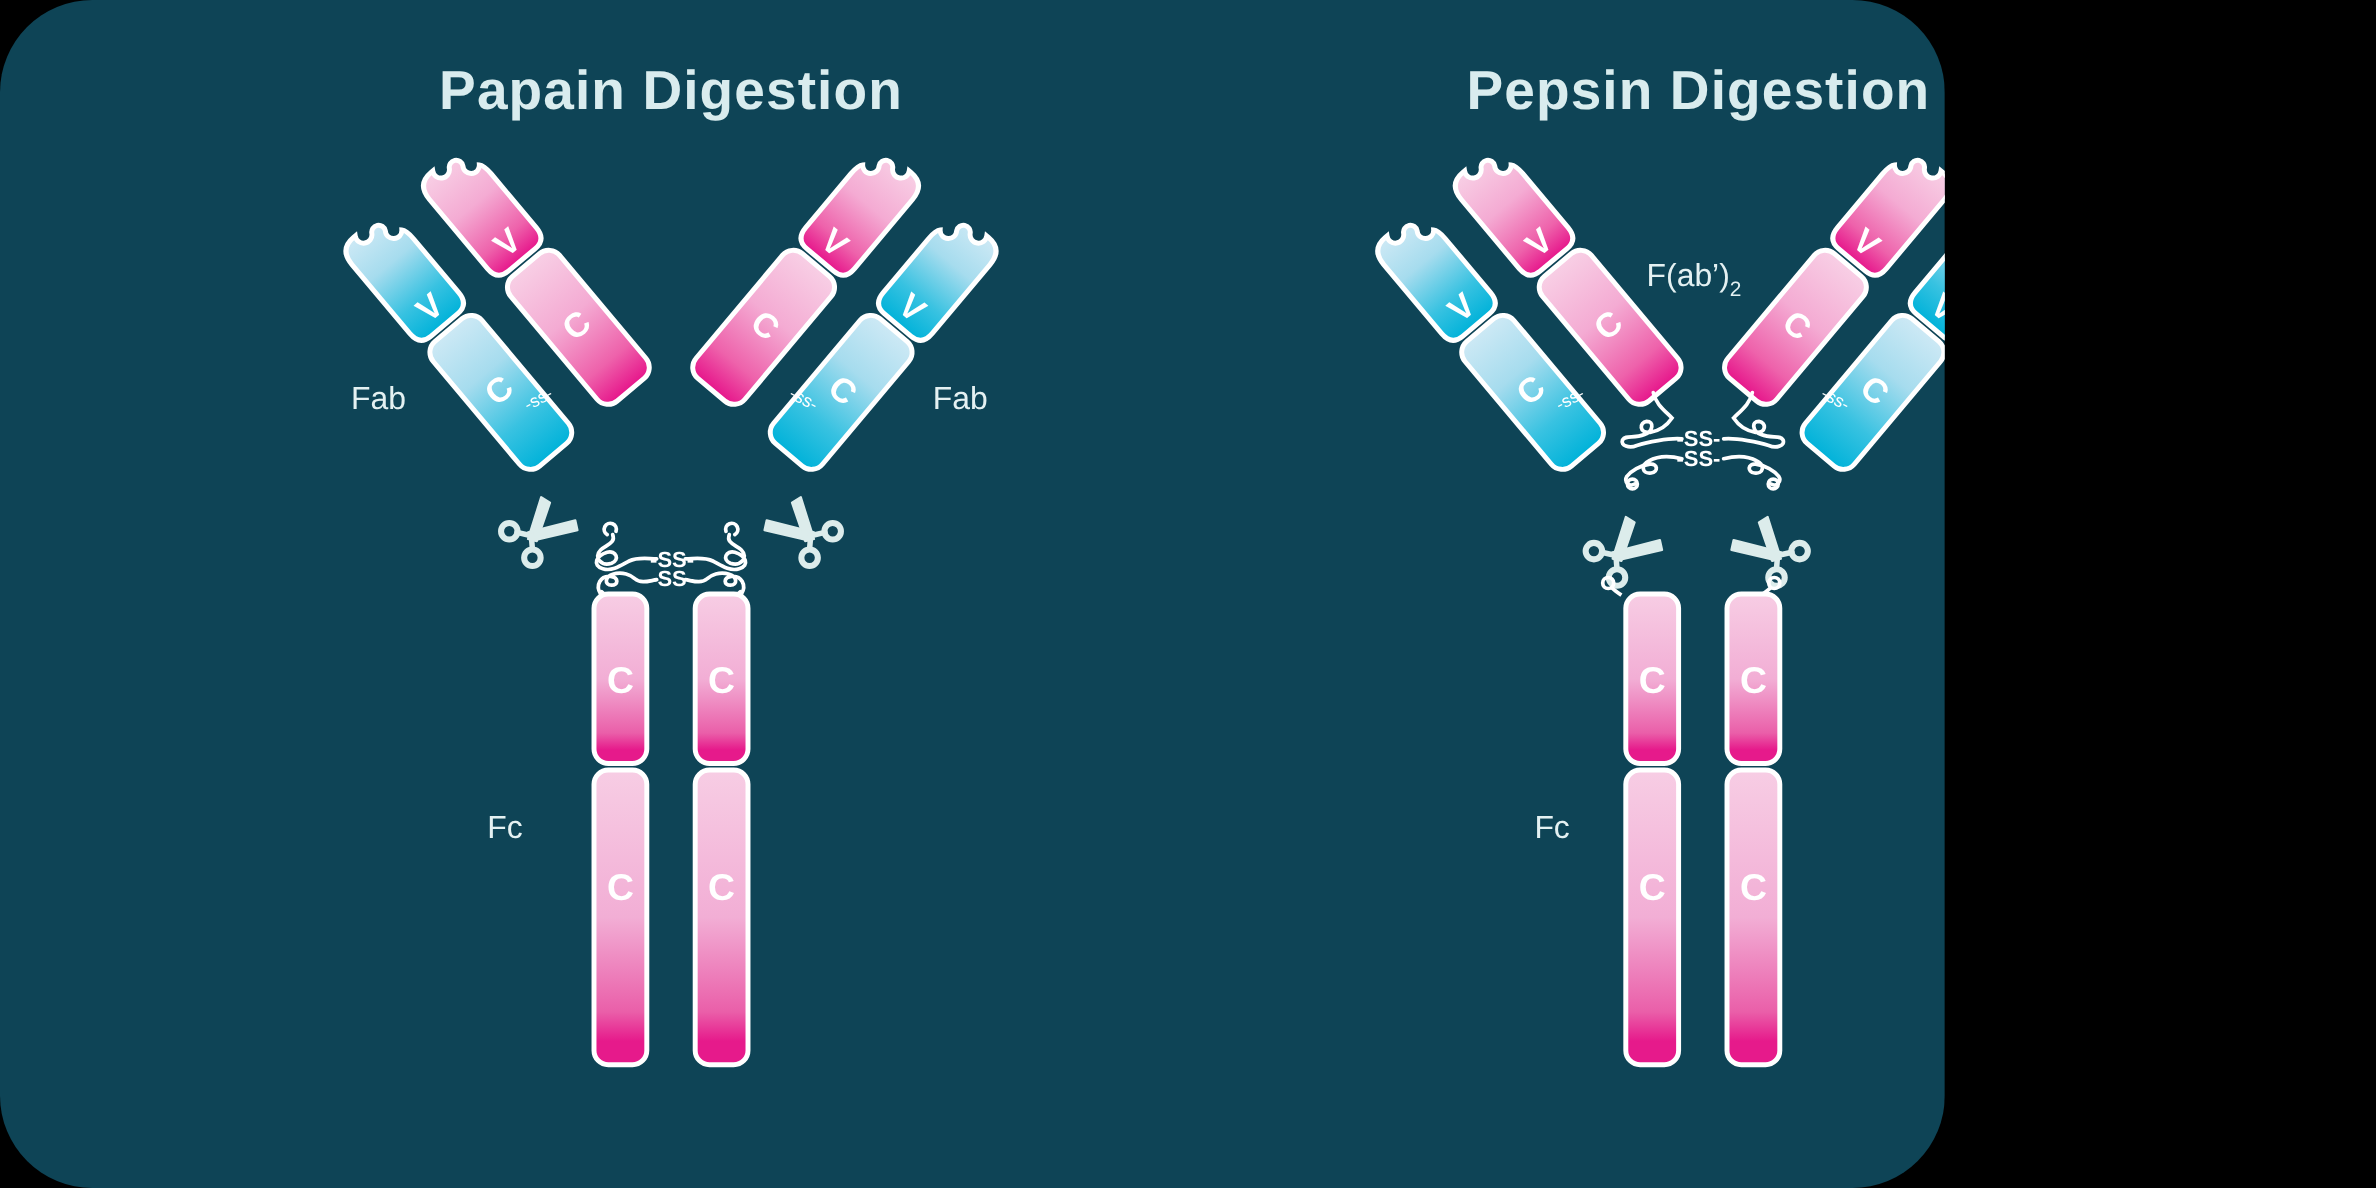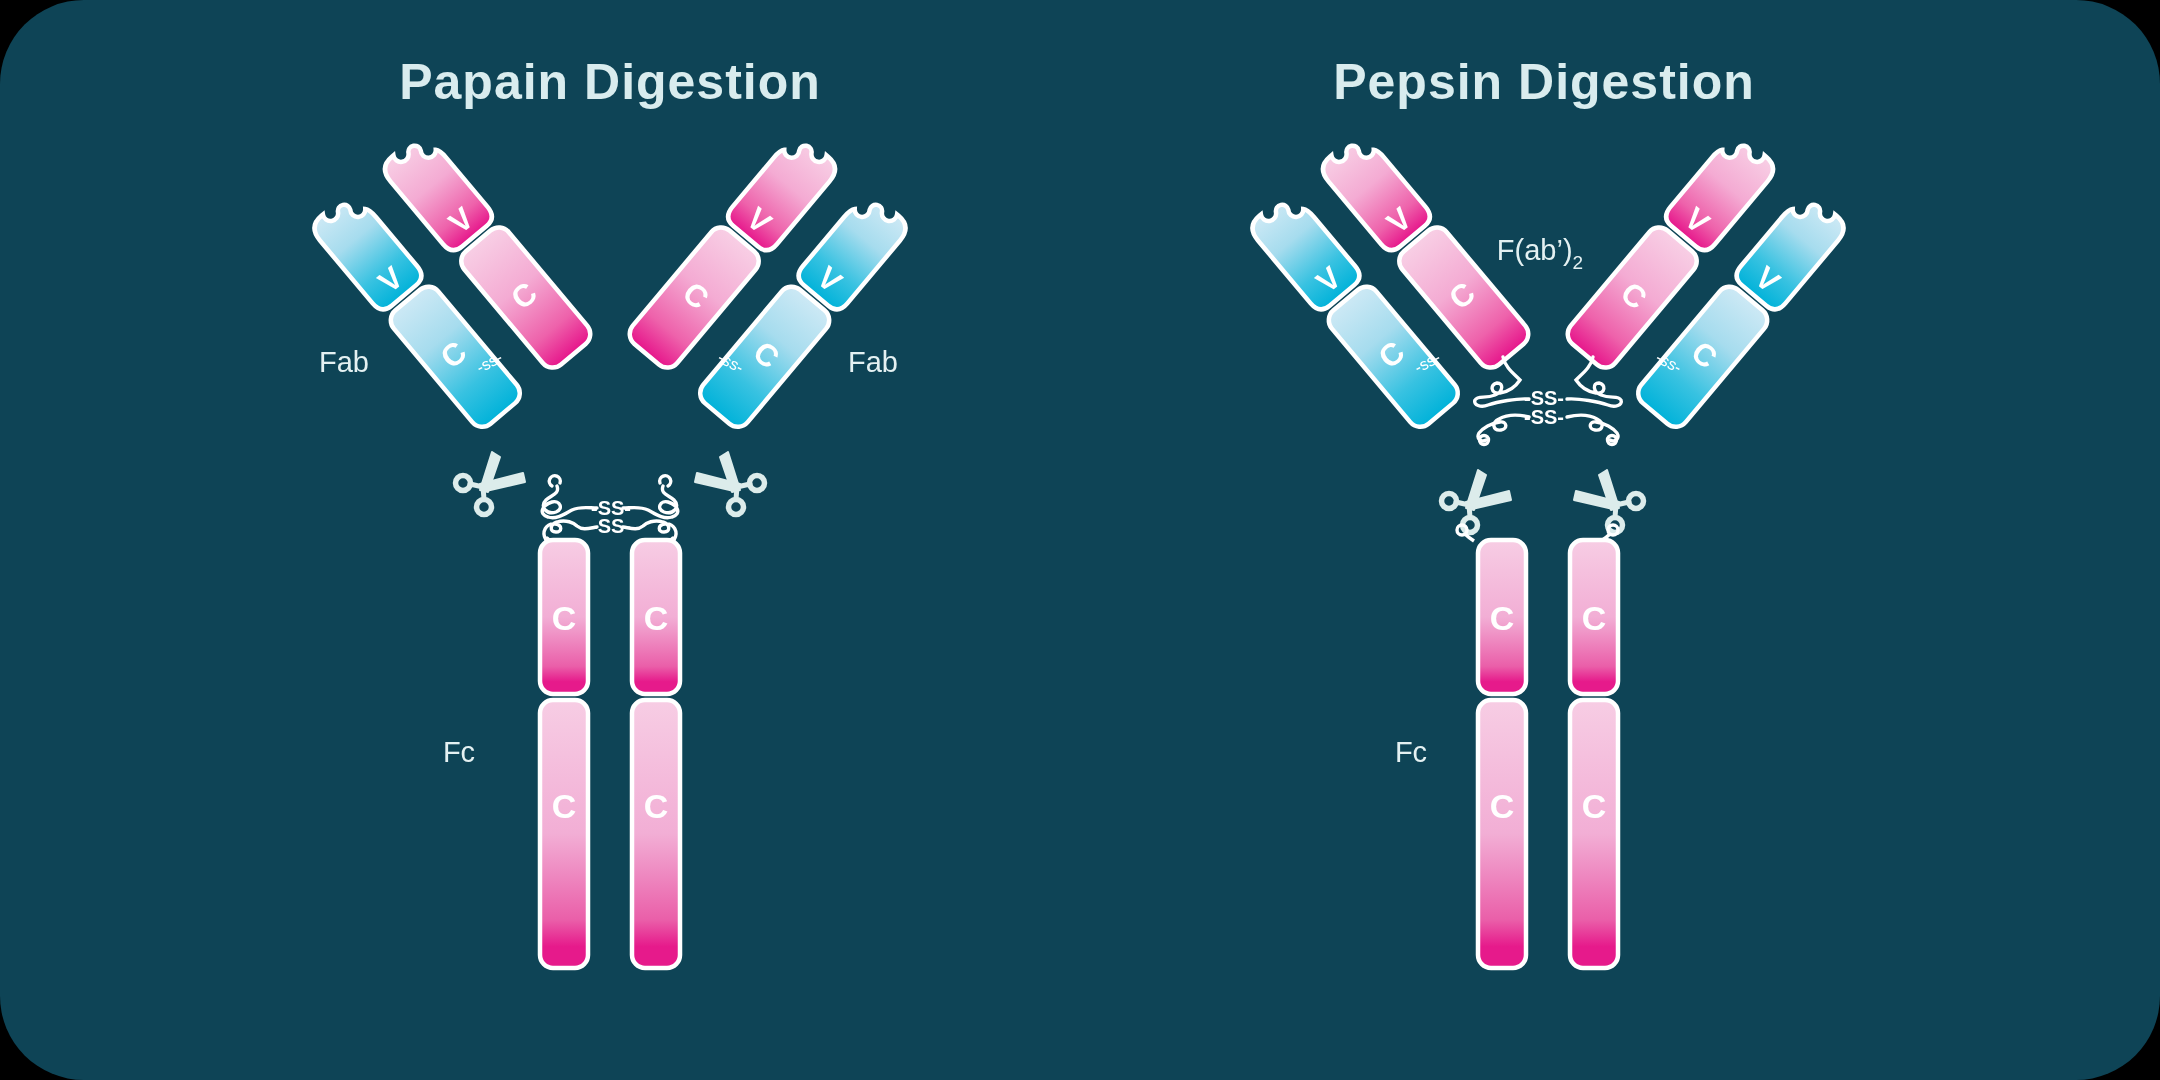--- a/index.html
+++ b/index.html
@@ -1,16 +1,16 @@
 <!DOCTYPE html>
 <html><head>
 <meta charset="utf-8">
 <style>
   html,body{margin:0;padding:0;background:#000;}
-  .stage{position:relative;width:2160px;height:1080px;background:#000;overflow:hidden;}
+  .stage{position:relative;width:1768px;height:1080px;background:#000;overflow:hidden;}
   .panel{position:absolute;inset:0;background:#0e4456;border-radius:84px;}
   svg{position:absolute;left:0;top:0;}
   text{font-family:"Liberation Sans","DejaVu Sans",sans-serif;}
   .title{font-size:50px;font-weight:bold;fill:#d9ecee;letter-spacing:1px;}
   .frag-label{font-size:29px;fill:#e4f1f2;}
   .sub{font-size:19px;fill:#e4f1f2;}
   .domain-letter{font-size:31px;font-weight:bold;fill:#ffffff;}
   .fc-letter{font-size:34px;font-weight:bold;fill:#ffffff;}
   .ss-small{font-size:16px;fill:#ffffff;}
   .ss-big{font-size:20px;font-weight:bold;fill:#ffffff;}

